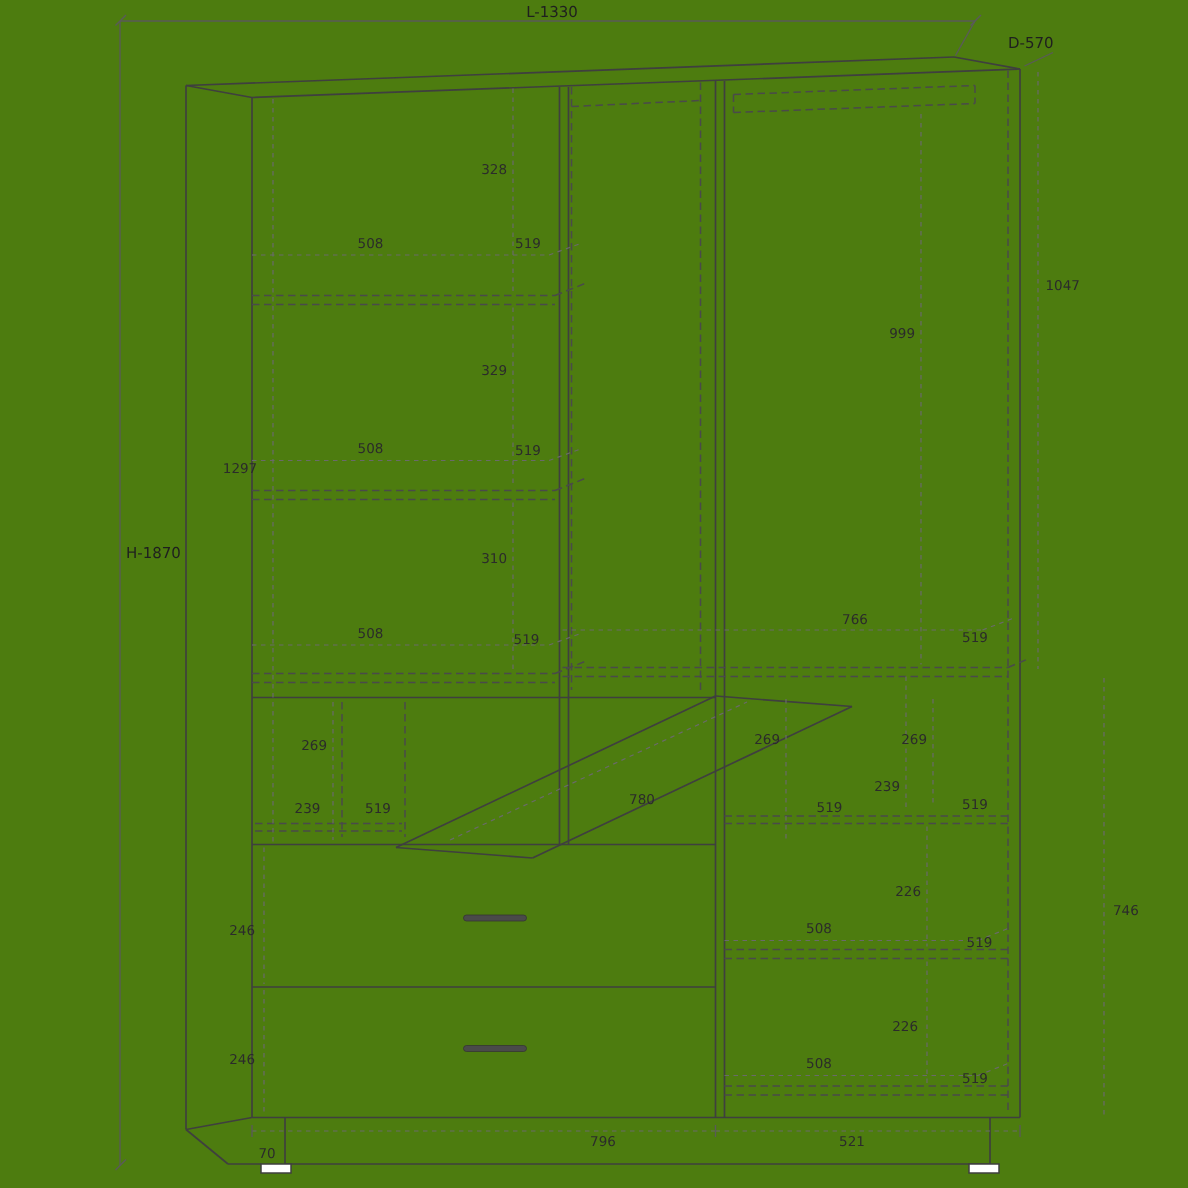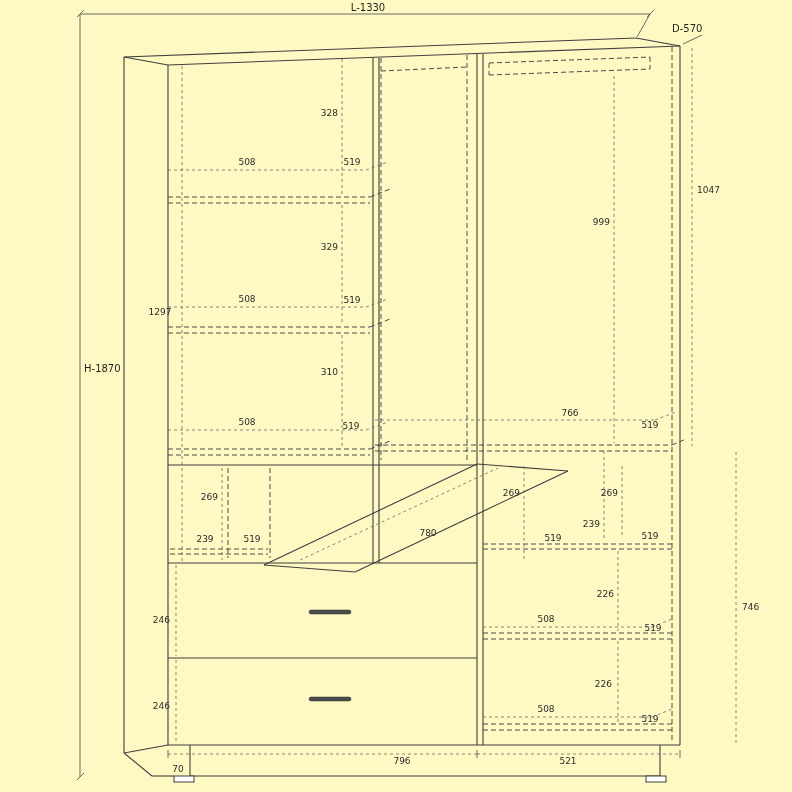--- a/index.html
+++ b/index.html
@@ -3,21 +3,21 @@
 <meta charset="utf-8">
 <style>
   html, body {
     margin: 0;
     padding: 0;
     background: #ffffff;
   }
   .page {
     width: 792px;
     height: 792px;
-    background: #fef9c3;
+    background: #4d7c0f;
     position: relative;
     font-family: "DejaVu Sans", sans-serif;
   }
   svg { display: block; }
   .solid  { stroke: #3f3f3f; stroke-width: 1.1; fill: none; }
   .dashed { stroke: #4a4a4a; stroke-width: 1; fill: none; stroke-dasharray: 5 3; }
   .dim    { stroke: #6a6a6a; stroke-width: 0.8; fill: none; stroke-dasharray: 3 3; }
   .dimsolid { stroke: #5a5a5a; stroke-width: 0.9; fill: none; }
   .dim-text { font-family: "DejaVu Sans", sans-serif; font-size: 9px; fill: #2b2b2b; }
   .dim-text-lg { font-family: "DejaVu Sans", sans-serif; font-size: 10px; fill: #1f1f1f; }

